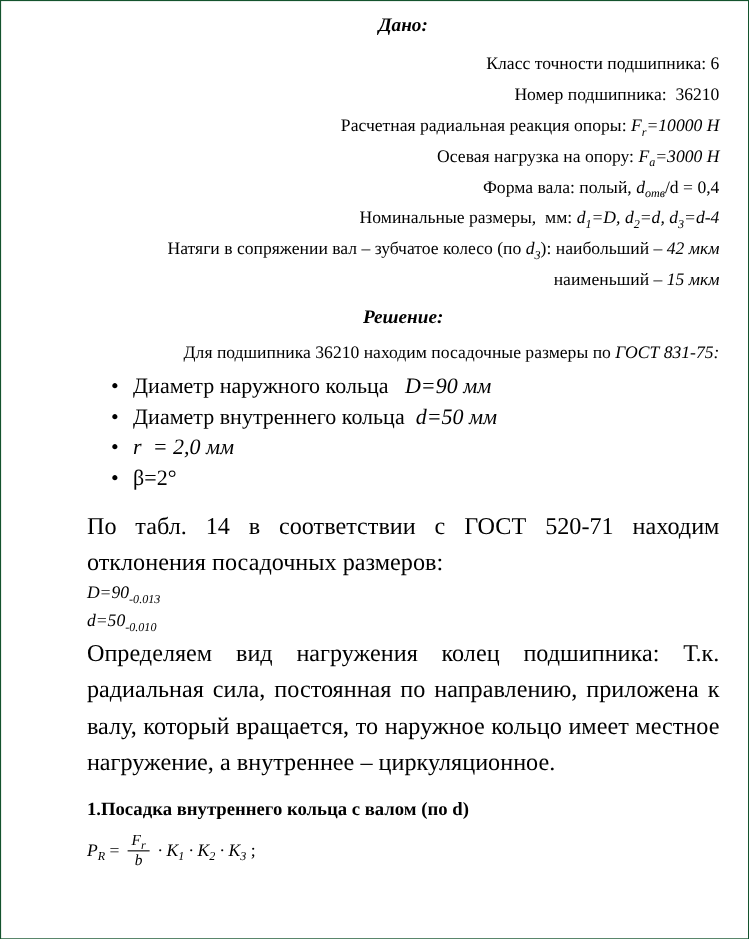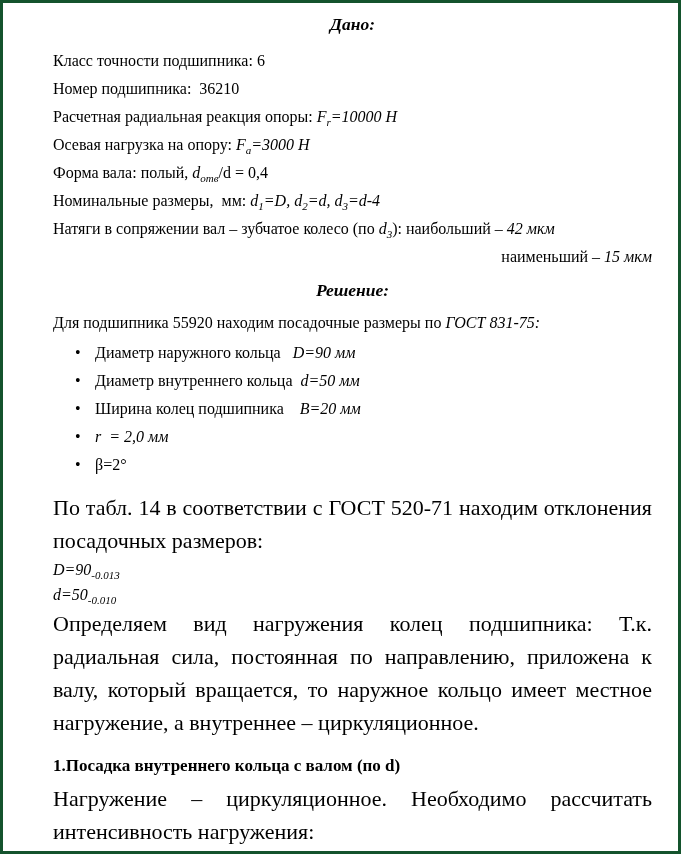--- a/index.html
+++ b/index.html
@@ -6,48 +6,49 @@
   html, body { background: #ffffff; }
   body {
     width: 681px; height: 854px;
     font-family: "Liberation Serif", serif;
     color: #000;
     overflow: hidden;
   }
   .page {
     width: 681px; height: 854px;
     background: #fff;
-    border: 3px solid #14532d;
-    padding: 6px 26px 0 50px;
+    border: 1px solid #14532d;
+    padding: 6px 26px 0 78px;
     overflow: hidden;
   }
   .h-center {
     text-align: center;
     font-weight: bold;
     font-style: italic;
     font-size: 17.5px;
     line-height: 30px;
   }
   .given { margin-top: 8px; }
   .line {
     font-size: 16px;
     line-height: 28px;
     white-space: pre-wrap;
+    text-align: right;
   }
   .right { text-align: right; }
   .it { font-style: italic; }
   sub { font-size: 11px; line-height: 0; }
   .solution-title { margin-top: 4px; margin-bottom: 4px; }
   .bullets {
     list-style: none;
     margin-top: 2px;
     padding-left: 22px;
   }
   .bullets li {
-    font-size: 16px;
+    font-size: 20px;
     line-height: 28px;
     white-space: pre-wrap;
   }
   .bullets li::before {
     content: "\2022";
     display: inline-block;
     width: 20px;
   }
   .just {
     text-align: justify;
@@ -112,40 +113,38 @@
 
     <p class="line"><span>Номинальные размеры,  мм: </span><span class="it"><span>d</span><sub>1</sub><span>=D, </span><span>d</span><sub>2</sub><span>=d, </span><span>d</span><sub>3</sub><span>=d-4</span></span></p>
 
     <p class="line"><span>Натяги в сопряжении вал – зубчатое колесо (по </span><span class="it"><span>d</span><sub>3</sub></span><span>): наибольший – </span><span class="it">42 мкм</span></p>
 
     <p class="line right"><span>наименьший – </span><span class="it">15 мкм</span></p>
   </div>
 
   <div class="h-center solution-title">Решение:</div>
 
-  <p class="line"><span>Для подшипника 55920 находим посадочные размеры по </span><span class="it">ГОСТ 831-75:</span></p>
+  <p class="line"><span>Для подшипника 36210 находим посадочные размеры по </span><span class="it">ГОСТ 831-75:</span></p>
 
   <ul class="bullets">
     <li><span>Диаметр наружного кольца   </span><span class="it">D=90 мм</span></li>
     <li><span>Диаметр внутреннего кольца  </span><span class="it">d=50 мм</span></li>
-    <li><span>Ширина колец подшипника    </span><span class="it">B=20 мм</span></li>
     <li><span></span><span class="it">r  = 2,0 мм</span></li>
     <li><span>β=2°</span><span class="it"></span></li>
   </ul>
 
   <p class="just mt12">По табл. 14 в соответствии с ГОСТ 520-71 находим отклонения посадочных размеров:</p>
 
   <p class="dev"><span>D=90</span><sub>-0.013</sub></p>
   <p class="dev"><span>d=50</span><sub>-0.010</sub></p>
 
   <p class="just">Определяем вид нагружения колец подшипника: Т.к. радиальная сила, постоянная по направлению, приложена к  валу, который вращается, то наружное кольцо имеет местное нагружение, а внутреннее – циркуляционное.</p>
 
   <p class="bold-line">1.Посадка внутреннего кольца с валом (по d)</p>
 
-  <p class="just">Нагружение – циркуляционное. Необходимо рассчитать интенсивность нагружения:</p>
 
   <div class="formula">
     <span class="it"><span>P</span><sub>R</sub></span>
     <span class="sp"> = </span>
     <span class="frac">
       <span class="num it"><span>F</span><sub>r</sub></span>
       <span class="den it">b</span>
     </span>
     <span class="it"><span class="sp"> · </span><span>K</span><sub>1</sub></span>
     <span class="it"><span class="sp"> · </span><span>K</span><sub>2</sub></span>

